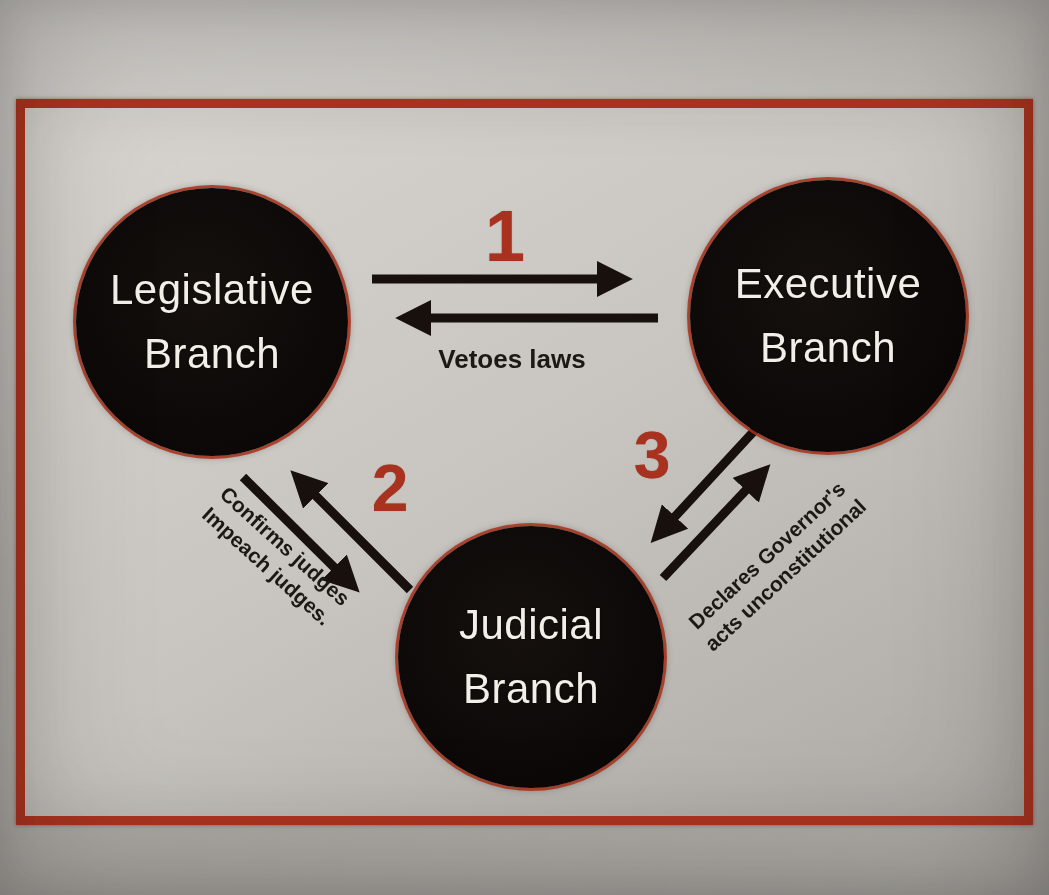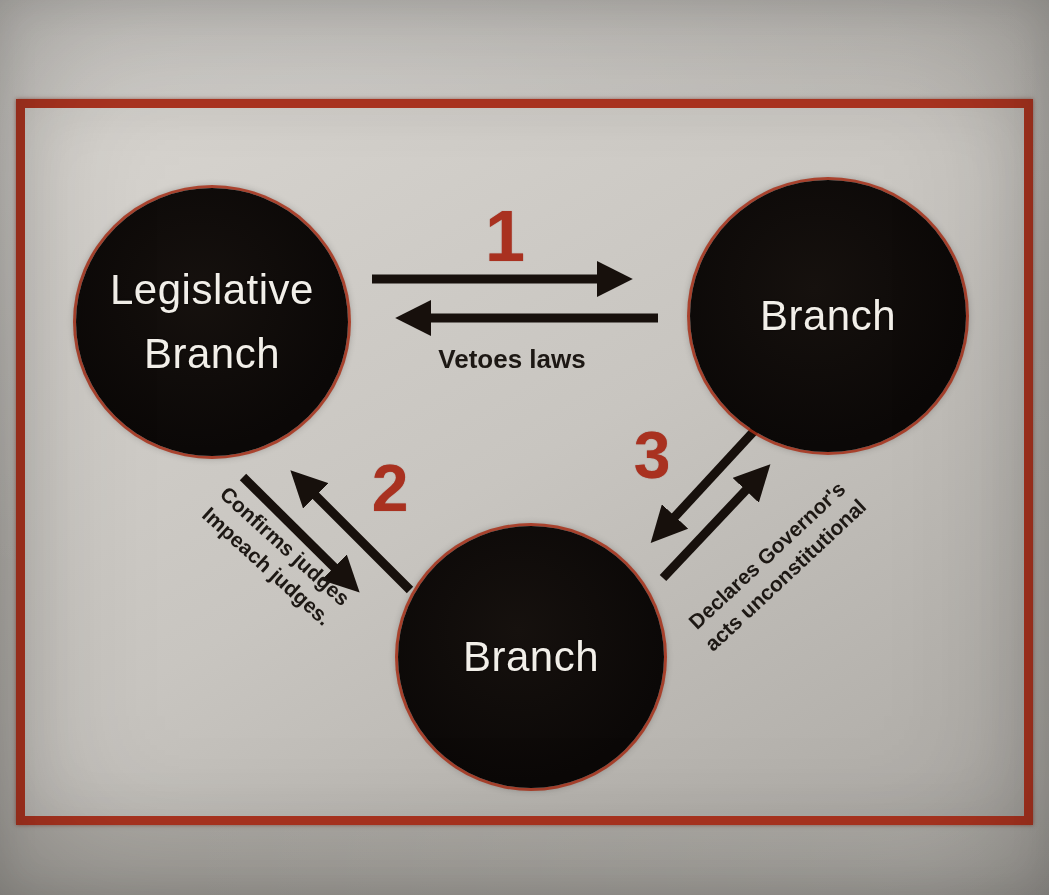--- a/index.html
+++ b/index.html
@@ -81,24 +81,26 @@
   <line x1="755" y1="430" x2="658" y2="535" marker-end="url(#ah)"></line>
   <line x1="663" y1="578" x2="763" y2="472" marker-end="url(#ah)"></line>
 </svg>
 
 <div class="node" id="node-legislative">
   <div class="node-line">Legislative</div>
   <div class="node-line">Branch</div>
 </div>
 
 <div class="node" id="node-executive">
+  <div class="node-line">Executive</div>
   <div class="node-line">Branch</div>
 </div>
 
 <div class="node" id="node-judicial">
+  <div class="node-line">Judicial</div>
   <div class="node-line">Branch</div>
 </div>
 
 <div class="rel-number" id="num-1">1</div>
 <div class="rel-number" id="num-2">2</div>
 <div class="rel-number" id="num-3">3</div>
 
 <div class="rel-label" id="label-vetoes">Vetoes laws</div>
 
 <div class="rel-label" id="label-rel2">

